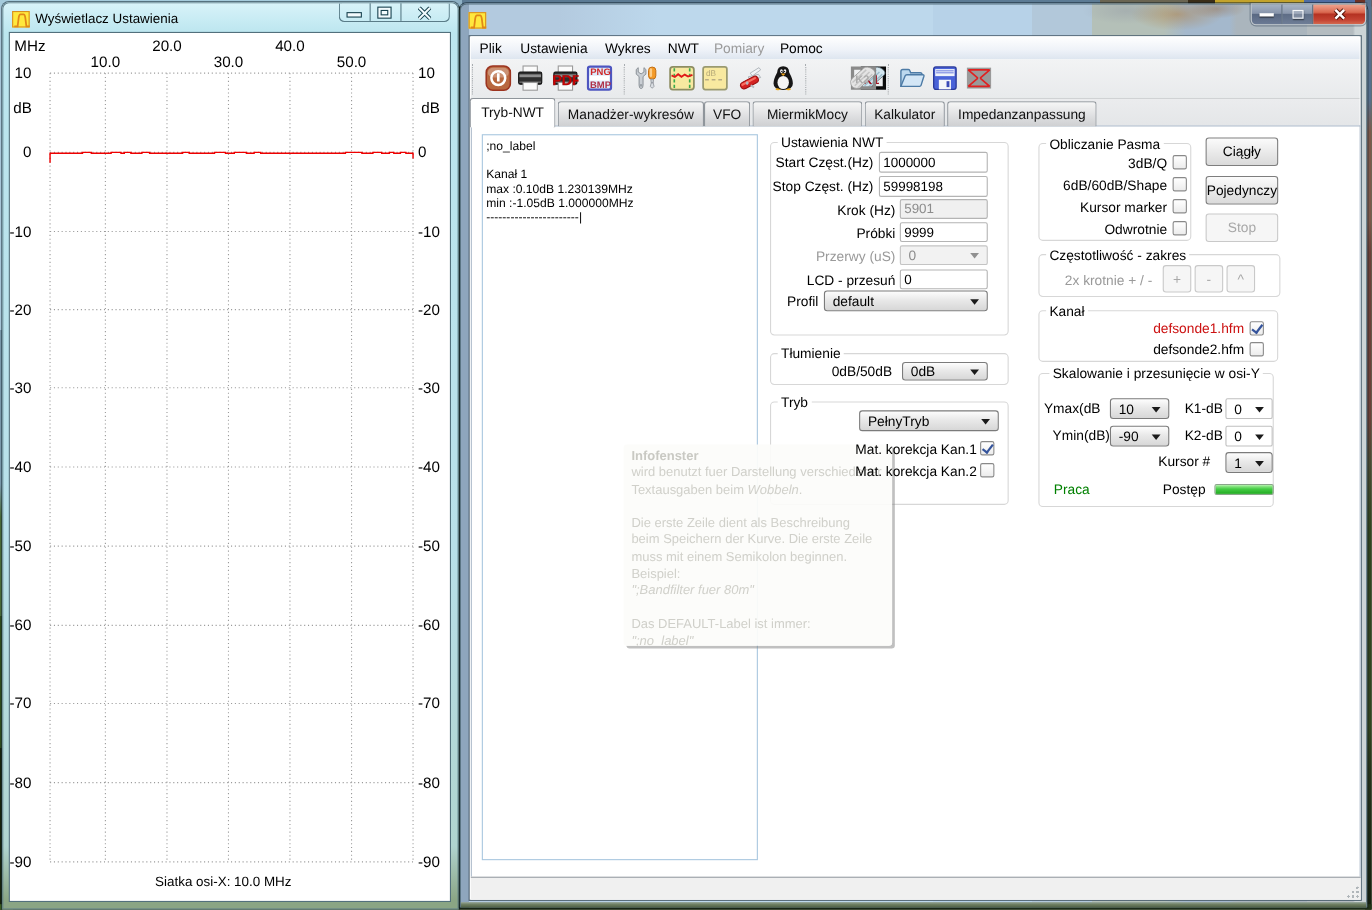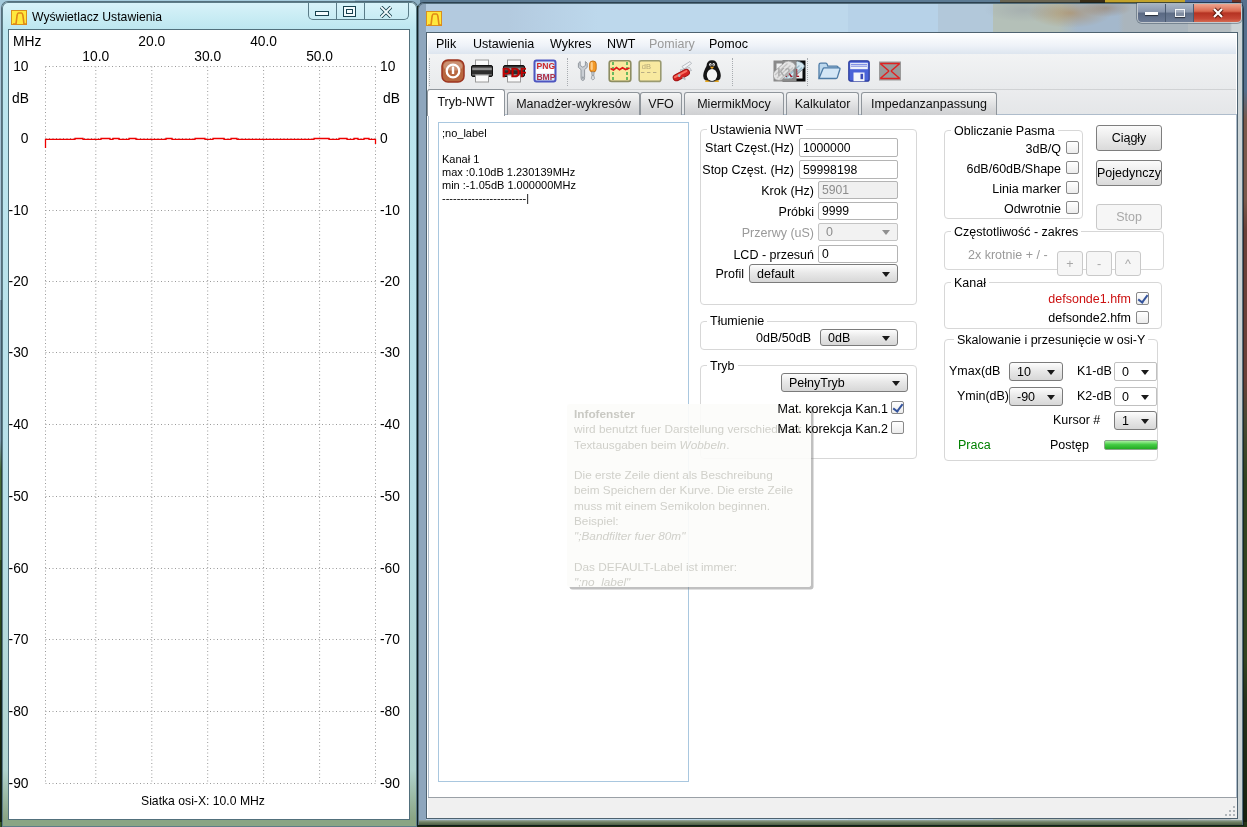--- a/index.html
+++ b/index.html
@@ -118,21 +118,21 @@
 .combo.disabled .arr { border-top-color:#909090; }
 
 .ckb { position:absolute; width:13px; height:13px; background:linear-gradient(to bottom,#ffffff,#ececec);
   border:1px solid #898989; border-radius:2px; }
 .ckb.checked::after { content:""; position:absolute; left:3px; top:0px; width:4px; height:8px;
   border-right:2px solid #35549c; border-bottom:2px solid #35549c; transform:rotate(37deg); }
 
 .btn { position:absolute; border:1px solid #7e7e7e; border-radius:3px;
   background:linear-gradient(to bottom,#fbfbfb,#ececec 45%,#dadada);
   font-size:12.5px; color:#000; display:flex; align-items:center; justify-content:center; }
-.btn.disabled { border-color:#c9c9c9; background:#f6f6f6; color:#a8a8a8;margin-top:10px; }
+.btn.disabled { border-color:#c9c9c9; background:#f6f6f6; color:#a8a8a8; }
 
 #tip { left:567px; top:404px; width:244px; height:183px; background:rgba(252,252,250,0.93);
   border-radius:3px; box-shadow:2.5px 2.5px 0 rgba(130,130,130,.5); overflow:hidden;
   font-size:11.8px; line-height:15.3px; color:#d0d0ca; padding:3px 0 0 7px; z-index:30; white-space:pre; }
 #tip b { color:#c9c9c3; }
 .z40 { z-index:40; }
 .green { color:#008000; }
 .red { color:#cc1111; }
 #progress { left:1104px; top:440px; width:54px; height:10px; border:1px solid #8aa58a; border-radius:2px;
   background:linear-gradient(to bottom,#a8f0a0 0,#44cc44 45%,#22aa22 100%); }
@@ -428,21 +428,21 @@
  <div class="ckb checked z40" style="left:891px;top:401px"></div>
  <div class="flabel z40" style="left:750px;top:422px;width:138px;text-align:right">Mat. korekcja Kan.2</div>
  <div class="ckb z40" style="left:891px;top:421px"></div>
 
  <div class="group" style="left:944px;top:130px;width:139px;height:89px"></div>
  <div class="gtitle" style="left:951px;top:124px">Obliczanie Pasma</div>
  <div class="flabel" style="left:961px;top:142px;width:100px">3dB/Q</div>
  <div class="ckb" style="left:1066px;top:141px"></div>
  <div class="flabel" style="left:961px;top:162px;width:100px">6dB/60dB/Shape</div>
  <div class="ckb" style="left:1066px;top:161px"></div>
- <div class="flabel" style="left:961px;top:182px;width:100px">Linia marker</div>
+ <div class="flabel" style="left:961px;top:182px;width:100px">Kursor marker</div>
  <div class="ckb" style="left:1066px;top:181px"></div>
  <div class="flabel" style="left:961px;top:202px;width:100px">Odwrotnie</div>
  <div class="ckb" style="left:1066px;top:201px"></div>
 
  <div class="btn" style="left:1096px;top:125px;width:66px;height:26px">Ciągły</div>
  <div class="btn" style="left:1096px;top:160px;width:66px;height:26px">Pojedynczy</div>
  <div class="btn disabled" style="left:1096px;top:194px;width:66px;height:26px">Stop</div>
 
  <div class="group" style="left:944px;top:231px;width:220px;height:39px"></div>
  <div class="gtitle" style="left:951px;top:225px">Częstotliwość - zakres</div>
@@ -464,21 +464,21 @@
  <div class="combo" style="left:1009px;top:362px;width:54px;height:19px">10<span class="arr"></span></div>
  <div class="flabel" style="left:1077px;top:364px;width:36px;text-align:left">K1-dB</div>
  <div class="combo flat" style="left:1114px;top:362px;width:43px;height:19px">0<span class="arr"></span></div>
  <div class="flabel" style="left:949px;top:389px;width:60px;text-align:right">Ymin(dB)</div>
  <div class="combo" style="left:1009px;top:387px;width:54px;height:19px">-90<span class="arr"></span></div>
  <div class="flabel" style="left:1077px;top:389px;width:36px;text-align:left">K2-dB</div>
  <div class="combo flat" style="left:1114px;top:387px;width:43px;height:19px">0<span class="arr"></span></div>
  <div class="flabel" style="left:1053px;top:413px;width:53px;text-align:left">Kursor #</div>
  <div class="combo" style="left:1114px;top:411px;width:43px;height:19px">1<span class="arr"></span></div>
  <div class="flabel green" style="left:958px;top:438px;width:40px;text-align:left">Praca</div>
- <div class="flabel" style="left:1050px;top:438px;width:46px;text-align:left">Postęp</div>
+ <div class="flabel" style="left:1050px;top:438px;width:46px;text-align:right">Postęp</div>
  <div class="abs" id="progress"></div>
 
  <div class="abs" id="tip"><b>Infofenster</b>
 wird benutzt fuer Darstellung verschiedener
 Textausgaben beim <i>Wobbeln</i>.
 
 Die erste Zeile dient als Beschreibung
 beim Speichern der Kurve. Die erste Zeile
 muss mit einem Semikolon beginnen.
 Beispiel:

